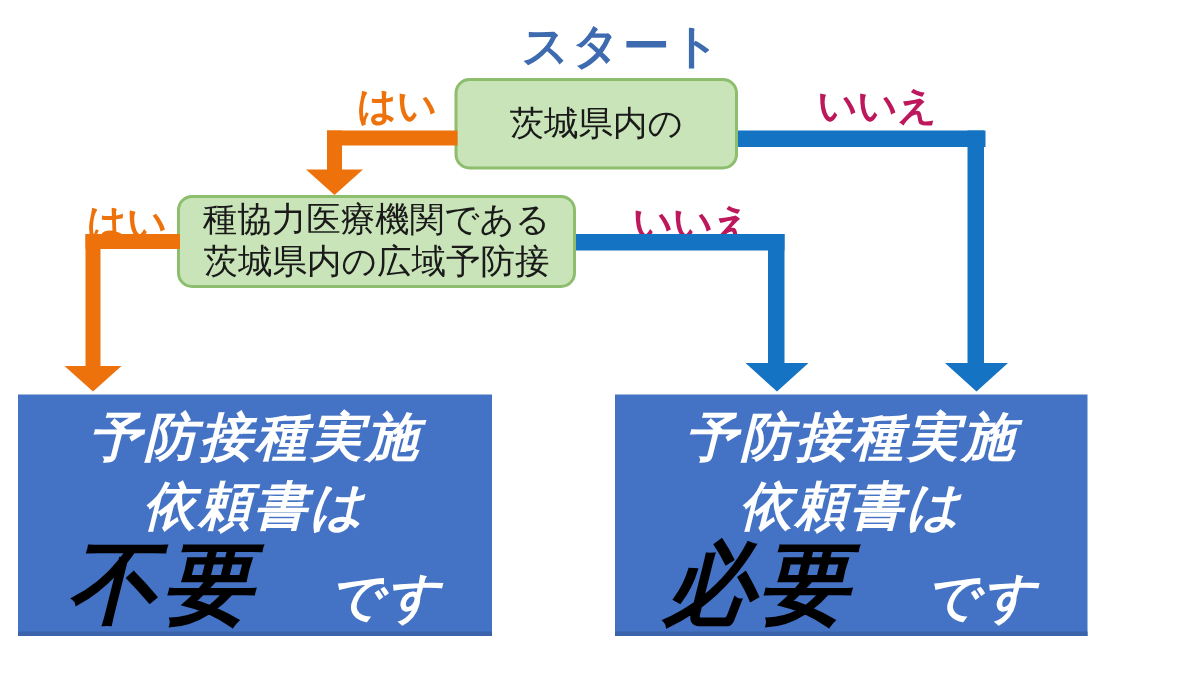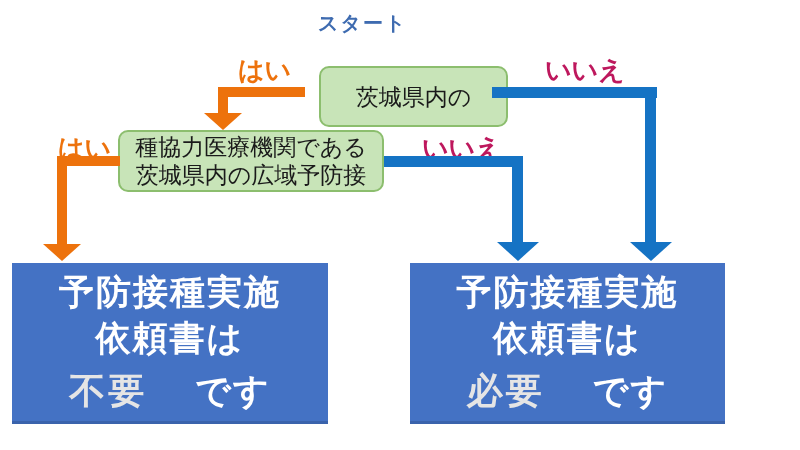--- a/index.html
+++ b/index.html
@@ -11,25 +11,25 @@
     position: relative;
     width: 800px;
     height: 450px;
     background: #ffffff;
     overflow: hidden;
     font-family: "Liberation Sans", sans-serif;
   }
   
   .start-label {
     position: absolute;
-    left: 318px;
+    left: 342px;
     top: 10px;
     width: 140px;
-    text-align: left;
-    font-size: 20px;
+    text-align: right;
+    font-size: 31px;
     font-weight: bold;
     letter-spacing: 2px;
     color: #3E6BB0;
     font-family: "Liberation Sans", sans-serif;
   }
   
   .decision {
     position: absolute;
     background: #C8E4B8;
     border: 2px solid #8CBE6E;
@@ -37,21 +37,21 @@
     box-sizing: border-box;
     color: #1a1a1a;
     font-family: "DejaVu Serif", serif;
     font-size: 23px;
     line-height: 28px;
     text-align: center;
     display: flex;
     flex-direction: column;
     justify-content: center;
   }
-  .decision-1 { left: 319px; top: 52px;  width: 189px; height: 61px; margin-top: 14px; }
+  .decision-1 { left: 303px; top: 52px;  width: 189px; height: 61px; }
   .decision-2 { left: 118px; top: 130px; width: 266px; height: 62px; }
   
   .branch-label {
     position: absolute;
     font-size: 26px;
     font-weight: bold;
     font-family: "Liberation Sans", sans-serif;
     white-space: nowrap;
   }
   .yes { color: #ED720C; }
@@ -103,34 +103,35 @@
     top: 263px;
     height: 161px;
     background: #4472C4;
     border-bottom: 3px solid #3A63AC;
     box-sizing: border-box;
     color: #ffffff;
     font-family: "DejaVu Serif", serif;
     font-weight: bold;
     text-align: center;
     padding-top: 6px;
+    font-style: italic;
   }
   .result-left  { left: 12px;  width: 316px; }
   .result-right { left: 410px; width: 315px; }
   .r-line {
     font-size: 35px;
     line-height: 46px;
     letter-spacing: 2px;
   }
   .r-last {
     line-height: 58px;
   }
   .hl {
-    color: #e5e5e5;
-    font-size: 36px;
+    color: #000000;
+    font-size: 60px;
     letter-spacing: 3px;
   }
   .sfx {
     color: #ffffff;
     font-size: 35px;
     margin-left: 48px;
   }
 </style>
 </head>
 <body>

